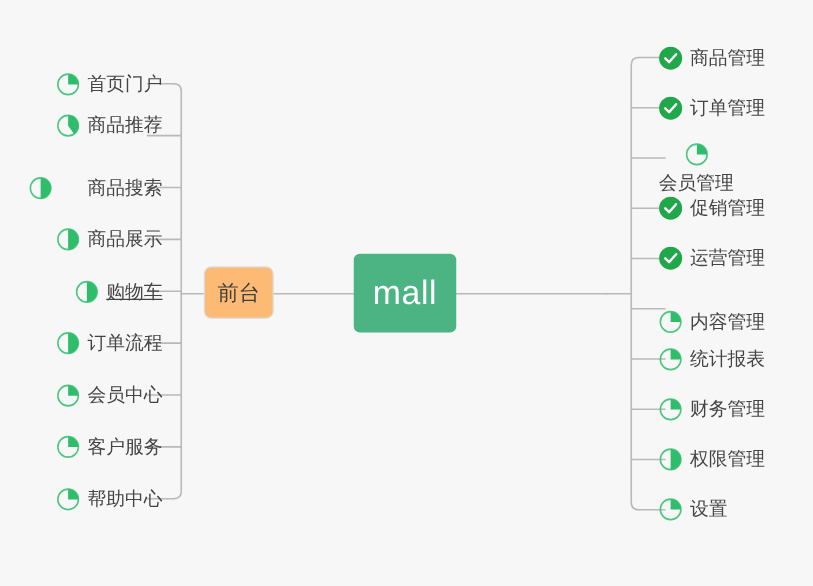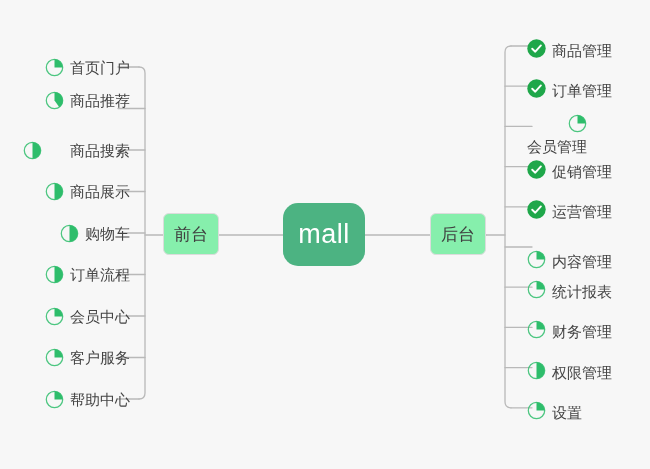--- a/index.html
+++ b/index.html
@@ -45,40 +45,40 @@
 
   
   .root-node {
     position: absolute;
     z-index: 3;
     left: 283px;
     top: 203px;
     width: 82px;
     height: 63px;
     background: #4cb382;
-    border-radius: 15px;
+    border-radius: 5px;
     display: flex;
     align-items: center;
     justify-content: center;
     box-sizing: border-box;
   }
   .root-label {
     color: #ffffff;
     font-size: 27px;
     line-height: 1;
     letter-spacing: 0.5px;
   }
 
   
   .branch-node {
     position: absolute;
     z-index: 3;
     width: 56px;
     height: 42px;
-    background: #86efac;
+    background: #fdba74;
     border: 1px solid #dcdcdc;
     border-radius: 6px;
     display: flex;
     align-items: center;
     justify-content: center;
     box-sizing: border-box;
   }
   .branch-node.left  { left: 163px; top: 213px; }
   .branch-node.right { left: 430px; top: 213px; }
   .branch-label {
@@ -99,21 +99,20 @@
   }
   .leaf.left {
     right: 520px;          
     flex-direction: row;
     justify-content: flex-end;
   }
   .leaf.right {
     left: 527px;
     flex-direction: row;
     justify-content: flex-start;
-    align-items: flex-end;
   }
   .leaf-label {
     font-size: 15px;
     color: #444444;
     line-height: 1;
   }
 
   
   .status-icon {
     width: 19px;
@@ -160,23 +159,20 @@
     </svg>
 
   <div class="root-node">
     <span class="root-label">mall</span>
   </div>
 
   <div class="branch-node left">
     <span class="branch-label">前台</span>
   </div>
 
-  <div class="branch-node right">
-    <span class="branch-label">后台</span>
-  </div>
 
   <div id="leaf-layer">
       <div class="leaf left" style="top: 55px; text-align: right;">
         <span class="status-icon">
           <svg viewBox="0 0 19 19" xmlns="http://www.w3.org/2000/svg">
             <circle cx="9.5" cy="9.5" r="8.2" fill="none" stroke="#2ebd6b" stroke-width="1.25" opacity="0.85"></circle>
             <path d="M 9.5 9.5 L 9.5 1.3000000000000007 A 8.2 8.2 0 0 1 17.70 9.50 Z" fill="#2ebd6b"></path>
           </svg>
         </span>
         <span class="leaf-label">首页门户</span>
@@ -201,21 +197,21 @@
       </div>
       <div class="leaf left" style="top: 179.5px;">
         <span class="status-icon">
           <svg viewBox="0 0 19 19" xmlns="http://www.w3.org/2000/svg">
             <circle cx="9.5" cy="9.5" r="8.2" fill="none" stroke="#2ebd6b" stroke-width="1.25" opacity="0.85"></circle>
             <path d="M 9.5 9.5 L 9.5 1.3000000000000007 A 8.2 8.2 0 0 1 9.50 17.70 Z" fill="#2ebd6b"></path>
           </svg>
         </span>
         <span class="leaf-label">商品展示</span>
       </div>
-      <div class="leaf left" style="top: 221px;">
+      <div class="leaf left" style="top: 221px; text-decoration: underline;">
         <span class="status-icon">
           <svg viewBox="0 0 19 19" xmlns="http://www.w3.org/2000/svg">
             <circle cx="9.5" cy="9.5" r="8.2" fill="none" stroke="#2ebd6b" stroke-width="1.25" opacity="0.85"></circle>
             <path d="M 9.5 9.5 L 9.5 1.3000000000000007 A 8.2 8.2 0 0 1 9.50 17.70 Z" fill="#2ebd6b"></path>
           </svg>
         </span>
         <span class="leaf-label">购物车</span>
       </div>
       <div class="leaf left" style="top: 262.5px;">
         <span class="status-icon">

